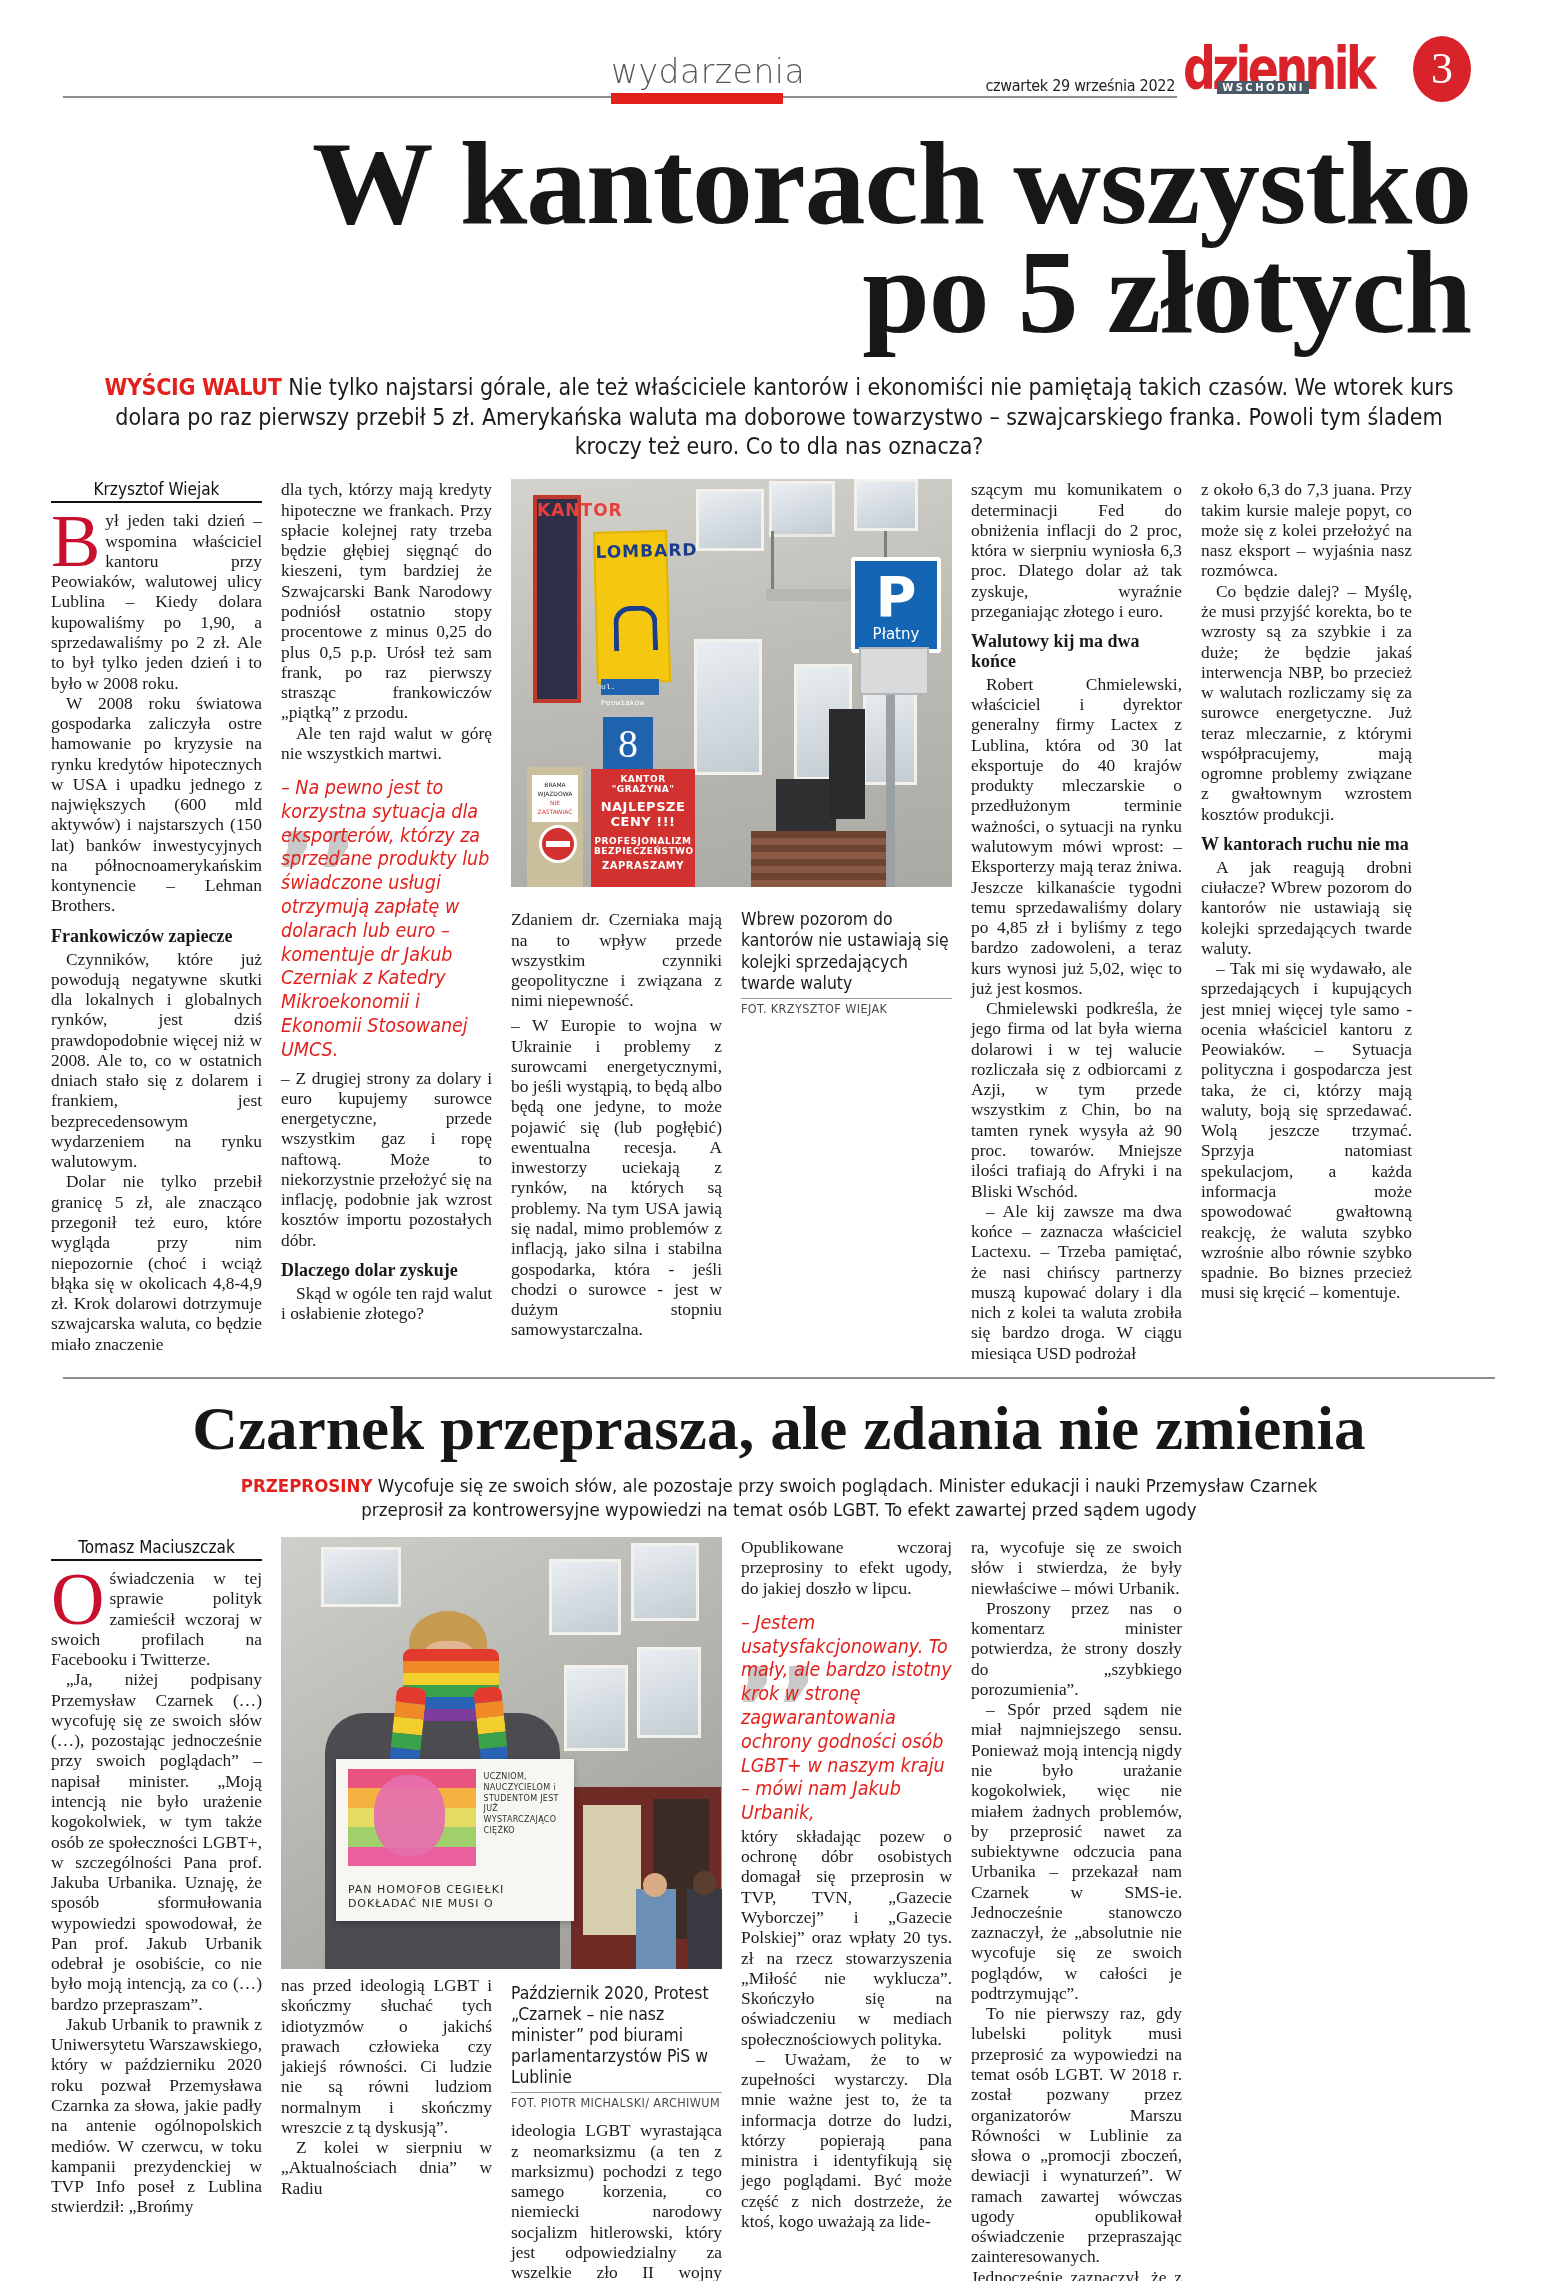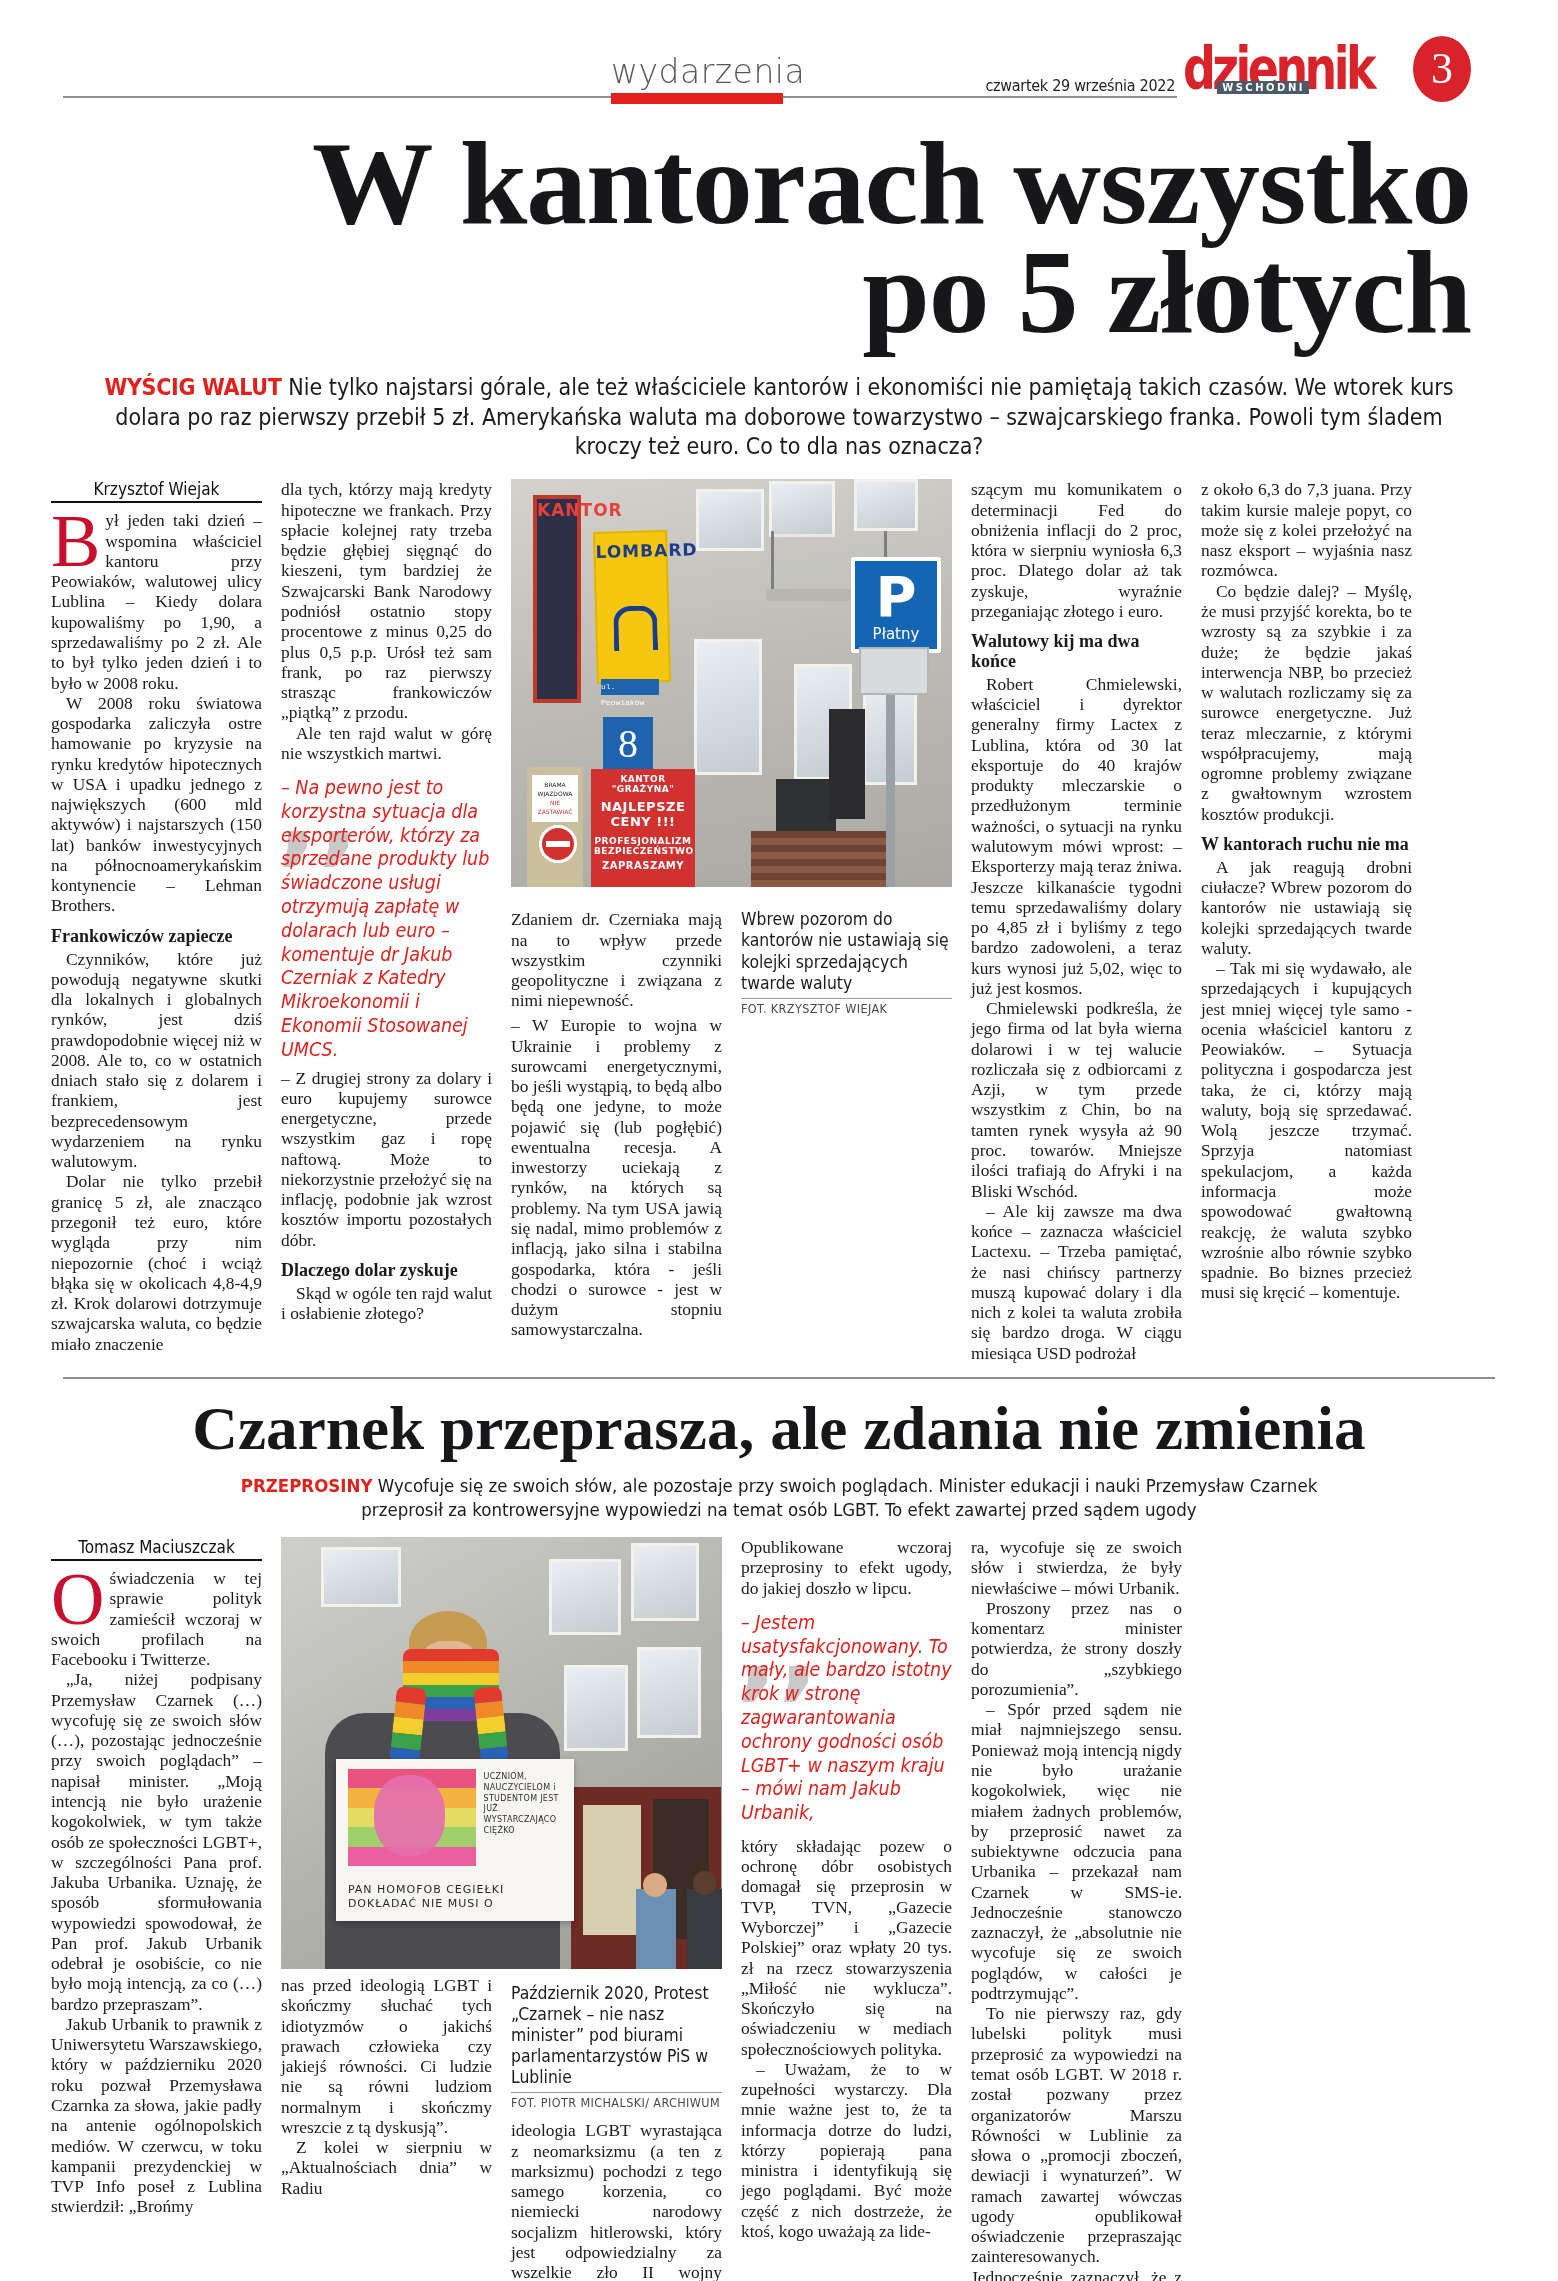--- a/index.html
+++ b/index.html
@@ -415,21 +415,21 @@
         </div>
       </div>
     </div>
 
     <div class="col">
       <p class="body noindent">Opublikowane wczoraj przeprosiny to efekt ugody, do jakiej doszło w lipcu.</p>
       <div class="pullquote">
         <span class="pq-mark">,,</span>
         <div class="pq-text">– Jestem usatysfakcjonowany. To mały, ale bardzo istotny krok w stronę zagwarantowania ochrony godności osób LGBT+ w naszym kraju – mówi nam Jakub Urbanik,</div>
       </div>
-      <p class="body noindent" style="margin-top:11px;">który składając pozew o ochronę dóbr osobistych domagał się przeprosin w TVP, TVN, „Gazecie Wyborczej” i „Gazecie Polskiej” oraz wpłaty 20 tys. zł na rzecz stowarzyszenia „Miłość nie wyklucza”. Skończyło się na oświadczeniu w mediach społecznościowych polityka.</p>
+      <p class="body noindent" style="margin-top:1px;">który składając pozew o ochronę dóbr osobistych domagał się przeprosin w TVP, TVN, „Gazecie Wyborczej” i „Gazecie Polskiej” oraz wpłaty 20 tys. zł na rzecz stowarzyszenia „Miłość nie wyklucza”. Skończyło się na oświadczeniu w mediach społecznościowych polityka.</p>
       <p class="body">– Uważam, że to w zupełności wystarczy. Dla mnie ważne jest to, że ta informacja dotrze do ludzi, którzy popierają pana ministra i identyfikują się jego poglądami. Być może część z nich dostrzeże, że ktoś, kogo uważają za lide-</p>
     </div>
 
     <div class="col">
       <p class="body noindent">ra, wycofuje się ze swoich słów i stwierdza, że były niewłaściwe – mówi Urbanik.</p>
       <p class="body">Proszony przez nas o komentarz minister potwierdza, że strony doszły do „szybkiego porozumienia”.</p>
       <p class="body">– Spór przed sądem nie miał najmniejszego sensu. Ponieważ moją intencją nigdy nie było urażanie kogokolwiek, więc nie miałem żadnych problemów, by przeprosić nawet za subiektywne odczucia pana Urbanika – przekazał nam Czarnek w SMS-ie. Jednocześnie stanowczo zaznaczył, że „absolutnie nie wycofuje się ze swoich poglądów, w całości je podtrzymując”.</p>
       <p class="body">To nie pierwszy raz, gdy lubelski polityk musi przeprosić za wypowiedzi na temat osób LGBT. W 2018 r. został pozwany przez organizatorów Marszu Równości w Lublinie za słowa o „promocji zboczeń, dewiacji i wynaturzeń”. W ramach zawartej wówczas ugody opublikował oświadczenie przepraszając zainteresowanych. Jednocześnie zaznaczył, że z niczego się nie wycofuje.</p>
     </div>
   </div>

